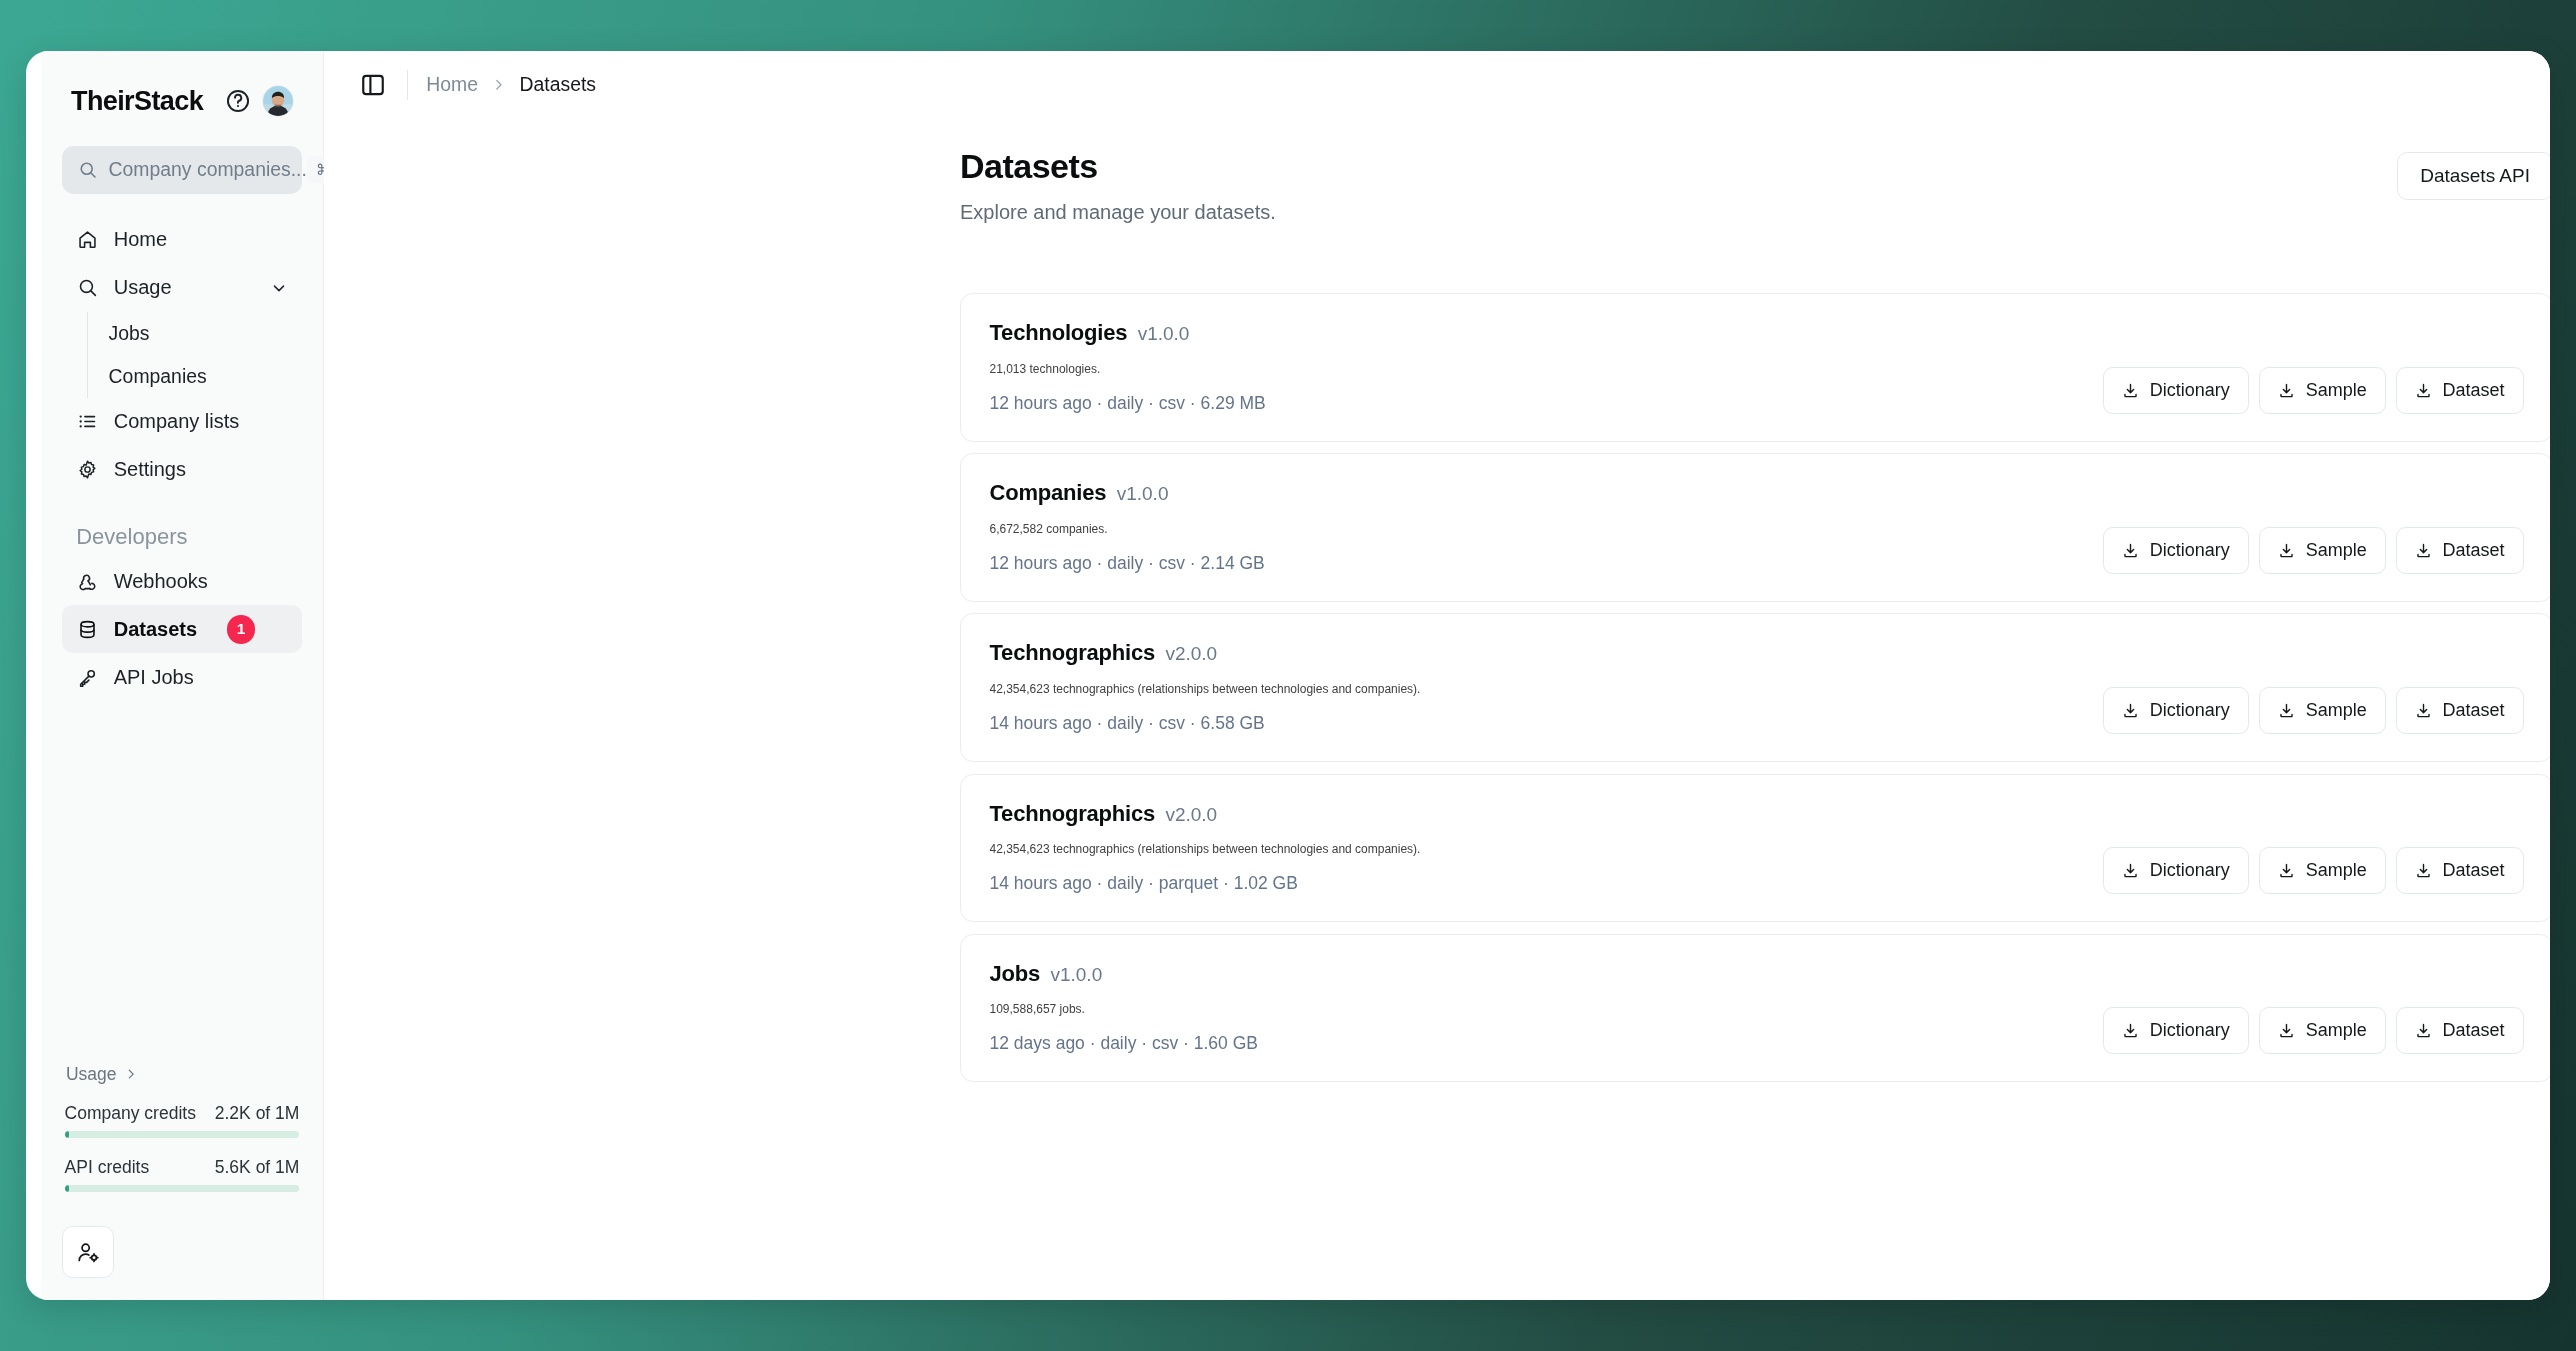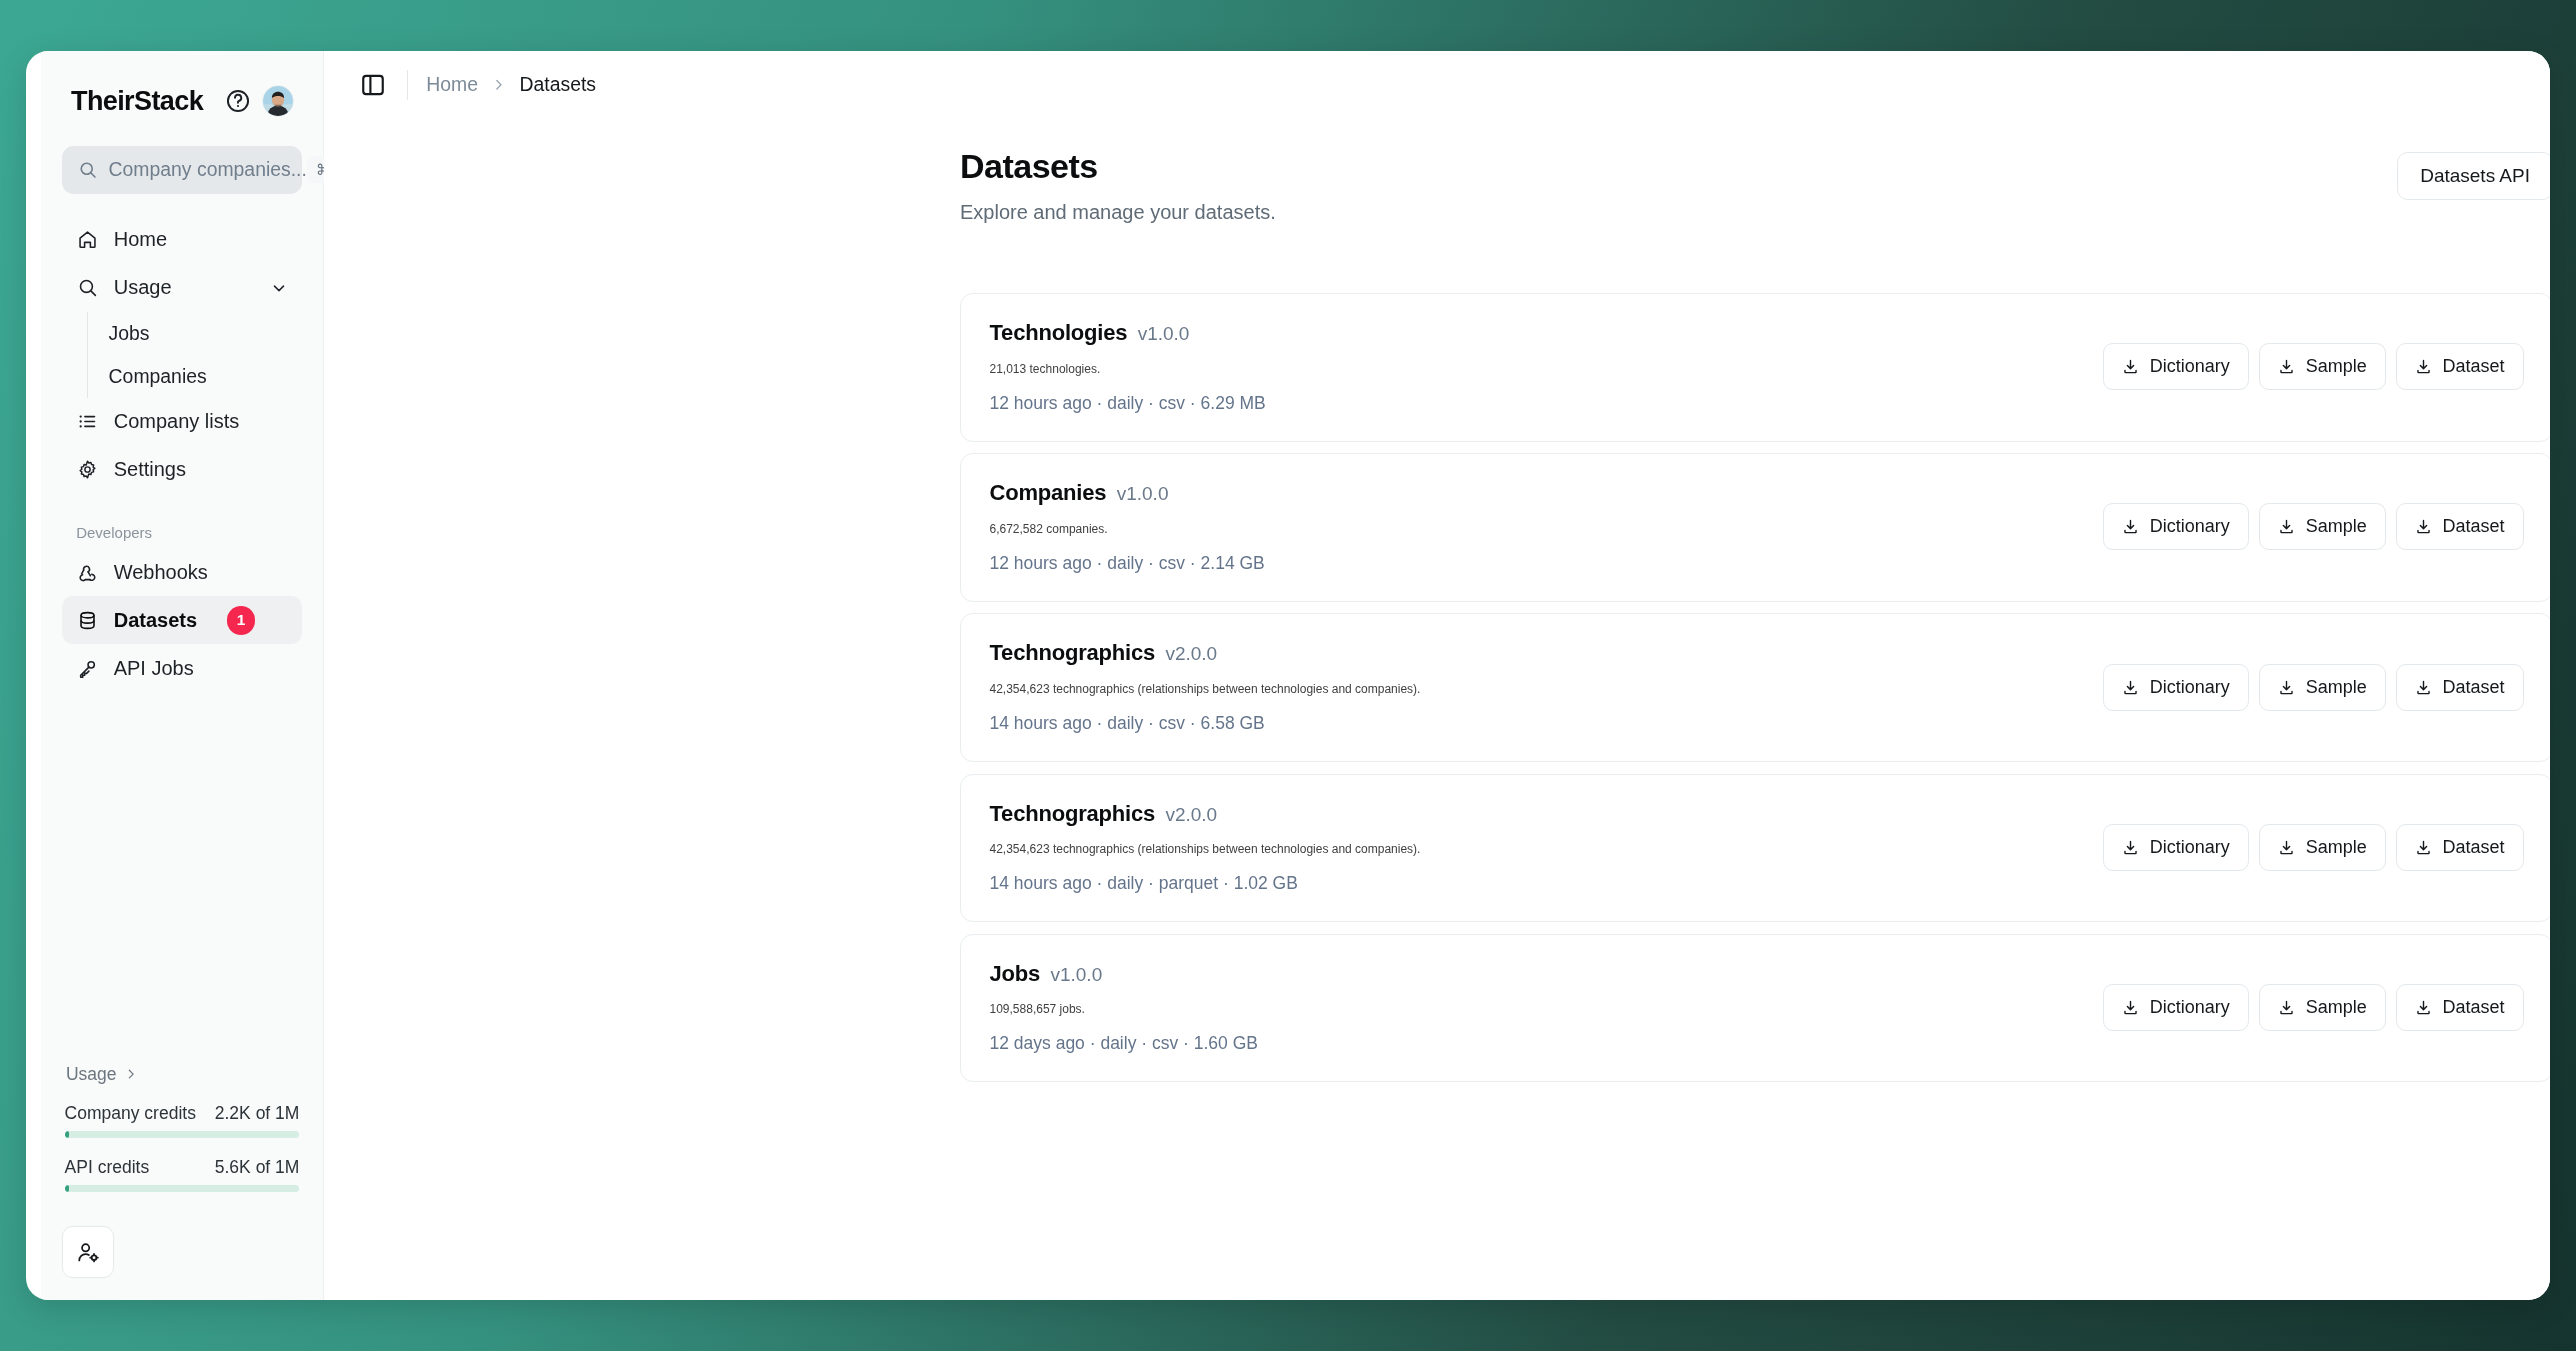--- a/index.html
+++ b/index.html
@@ -125,21 +125,21 @@
     height: 43px;
     display: flex;
     align-items: center;
     padding-left: 21px;
     cursor: pointer;
     border-radius: 0 9px 9px 0;
   }
   .sub-label { font-size: 19.4px; color: #1D2226; }
 
   .section-label {
-    font-size: 15px;
+    font-size: 22px;
     color: #8A949D;
     padding: 0 14.2px;
     margin-top: 30px;
     margin-bottom: 7.8px;
     font-weight: 400;
   }
 
   .badge {
     background: #F5274E;
     color: #fff;
@@ -278,21 +278,21 @@
   }
 
   .cards { margin-top: 69px; display: flex; flex-direction: column; gap: 11.7px; }
 
   .card {
     border: 1.3px solid #E9EDF0;
     border-radius: 13px;
     background: #FFFFFF;
     padding: 26px 28.5px 27px 28.5px;
     display: flex;
-    align-items: center;
+    align-items: flex-end;
     justify-content: space-between;
     gap: 26px;
   }
   .card-info { min-width: 0; }
   .card-title-row {
     display: flex;
     align-items: baseline;
     gap: 10.4px;
   }
   .card-title {

